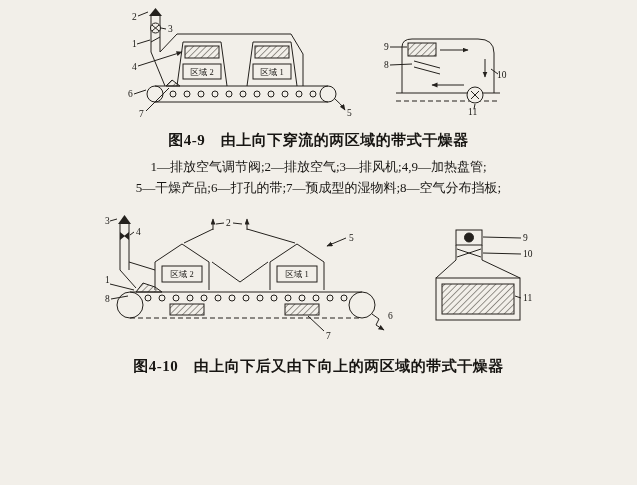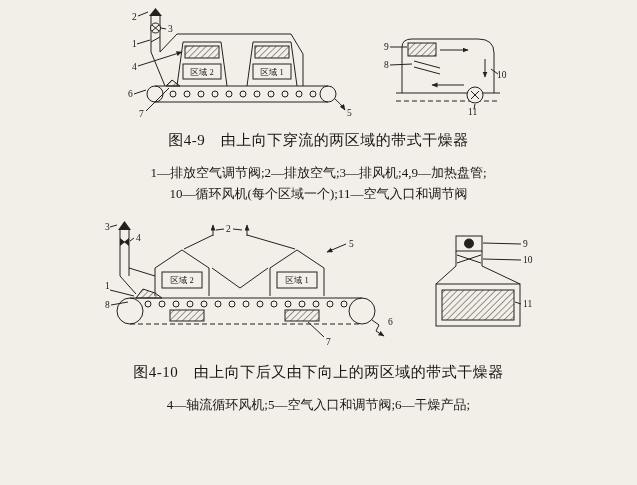--- a/index.html
+++ b/index.html
@@ -8,23 +8,23 @@
     background:#f2efe9; color:#181613; overflow:hidden;
     font-family:"Liberation Serif", serif;
     padding-top:6px;
   }
   .fig-block { text-align:center; }
   .diagram-row { display:flex; justify-content:center; align-items:flex-start; }
   .diagram-row.first { gap:22px; }
   .diagram-row.second { gap:26px; margin-top:14px; }
   .svg-offset-b { margin-top:25px; }
   .svg-offset-d { margin-top:14px; }
-  .caption { font-weight:normal; font-size:15px; margin-top:10px; letter-spacing:0.5px; }
+  .caption { font-weight:bold; font-size:15px; margin-top:10px; letter-spacing:0.5px; }
   .caption.c2 { }
-  .legend { font-size:13px; line-height:21px; margin-top:12px; }
+  .legend { font-size:13px; line-height:21px; margin-top:6px; }
   svg { display:block; }
   svg line, svg polyline, svg path.ln, svg circle, svg rect, svg polygon.ln {
     stroke:#24211d; stroke-width:1; fill:none;
   }
   svg text { fill:#181613; font-family:"Liberation Serif", serif; }
   .plabel { font-size:9.5px; }
   .zonetext { font-size:8.5px; }
 </style>
 </head>
 <body>
@@ -144,21 +144,21 @@
         <text x="2" y="19" class="plabel">9</text>
         <text x="2" y="37" class="plabel">8</text>
         <text x="115" y="47" class="plabel">10</text>
         <text x="86" y="84" class="plabel">11</text>
       </svg>
     </div>
 
     <div class="caption">图4-9　由上向下穿流的两区域的带式干燥器</div>
     <div class="legend">
       <div>1—排放空气调节阀;2—排放空气;3—排风机;4,9—加热盘管;</div>
-      <div>10—循环风机(每个区域一个);11—空气入口和调节阀</div>
+      <div>5—干燥产品;6—打孔的带;7—预成型的湿物料;8—空气分布挡板;</div>
     </div>
   </div>
 
   <div class="fig-block">
     <div class="diagram-row second">
 
       <svg width="300" height="135" viewBox="0 0 300 135">
         <defs>
           <pattern id="hC" width="4.5" height="4.5" patternUnits="userSpaceOnUse" patternTransform="rotate(45)">
             <line x1="0" y1="0" x2="0" y2="4.5" style="stroke:#3a362f;stroke-width:1"></line>
@@ -268,17 +268,16 @@
           <line x1="95" y1="72" x2="89" y2="70"></line>
         </g>
         <text x="97" y="15" class="plabel">9</text>
         <text x="97" y="31" class="plabel">10</text>
         <text x="97" y="75" class="plabel">11</text>
       </svg>
     </div>
 
     <div class="caption c2">图4-10　由上向下后又由下向上的两区域的带式干燥器</div>
     <div class="legend">
-      <div>4—轴流循环风机;5—空气入口和调节阀;6—干燥产品;</div>
     </div>
   </div>
 
 </div>
 
 </body></html>

